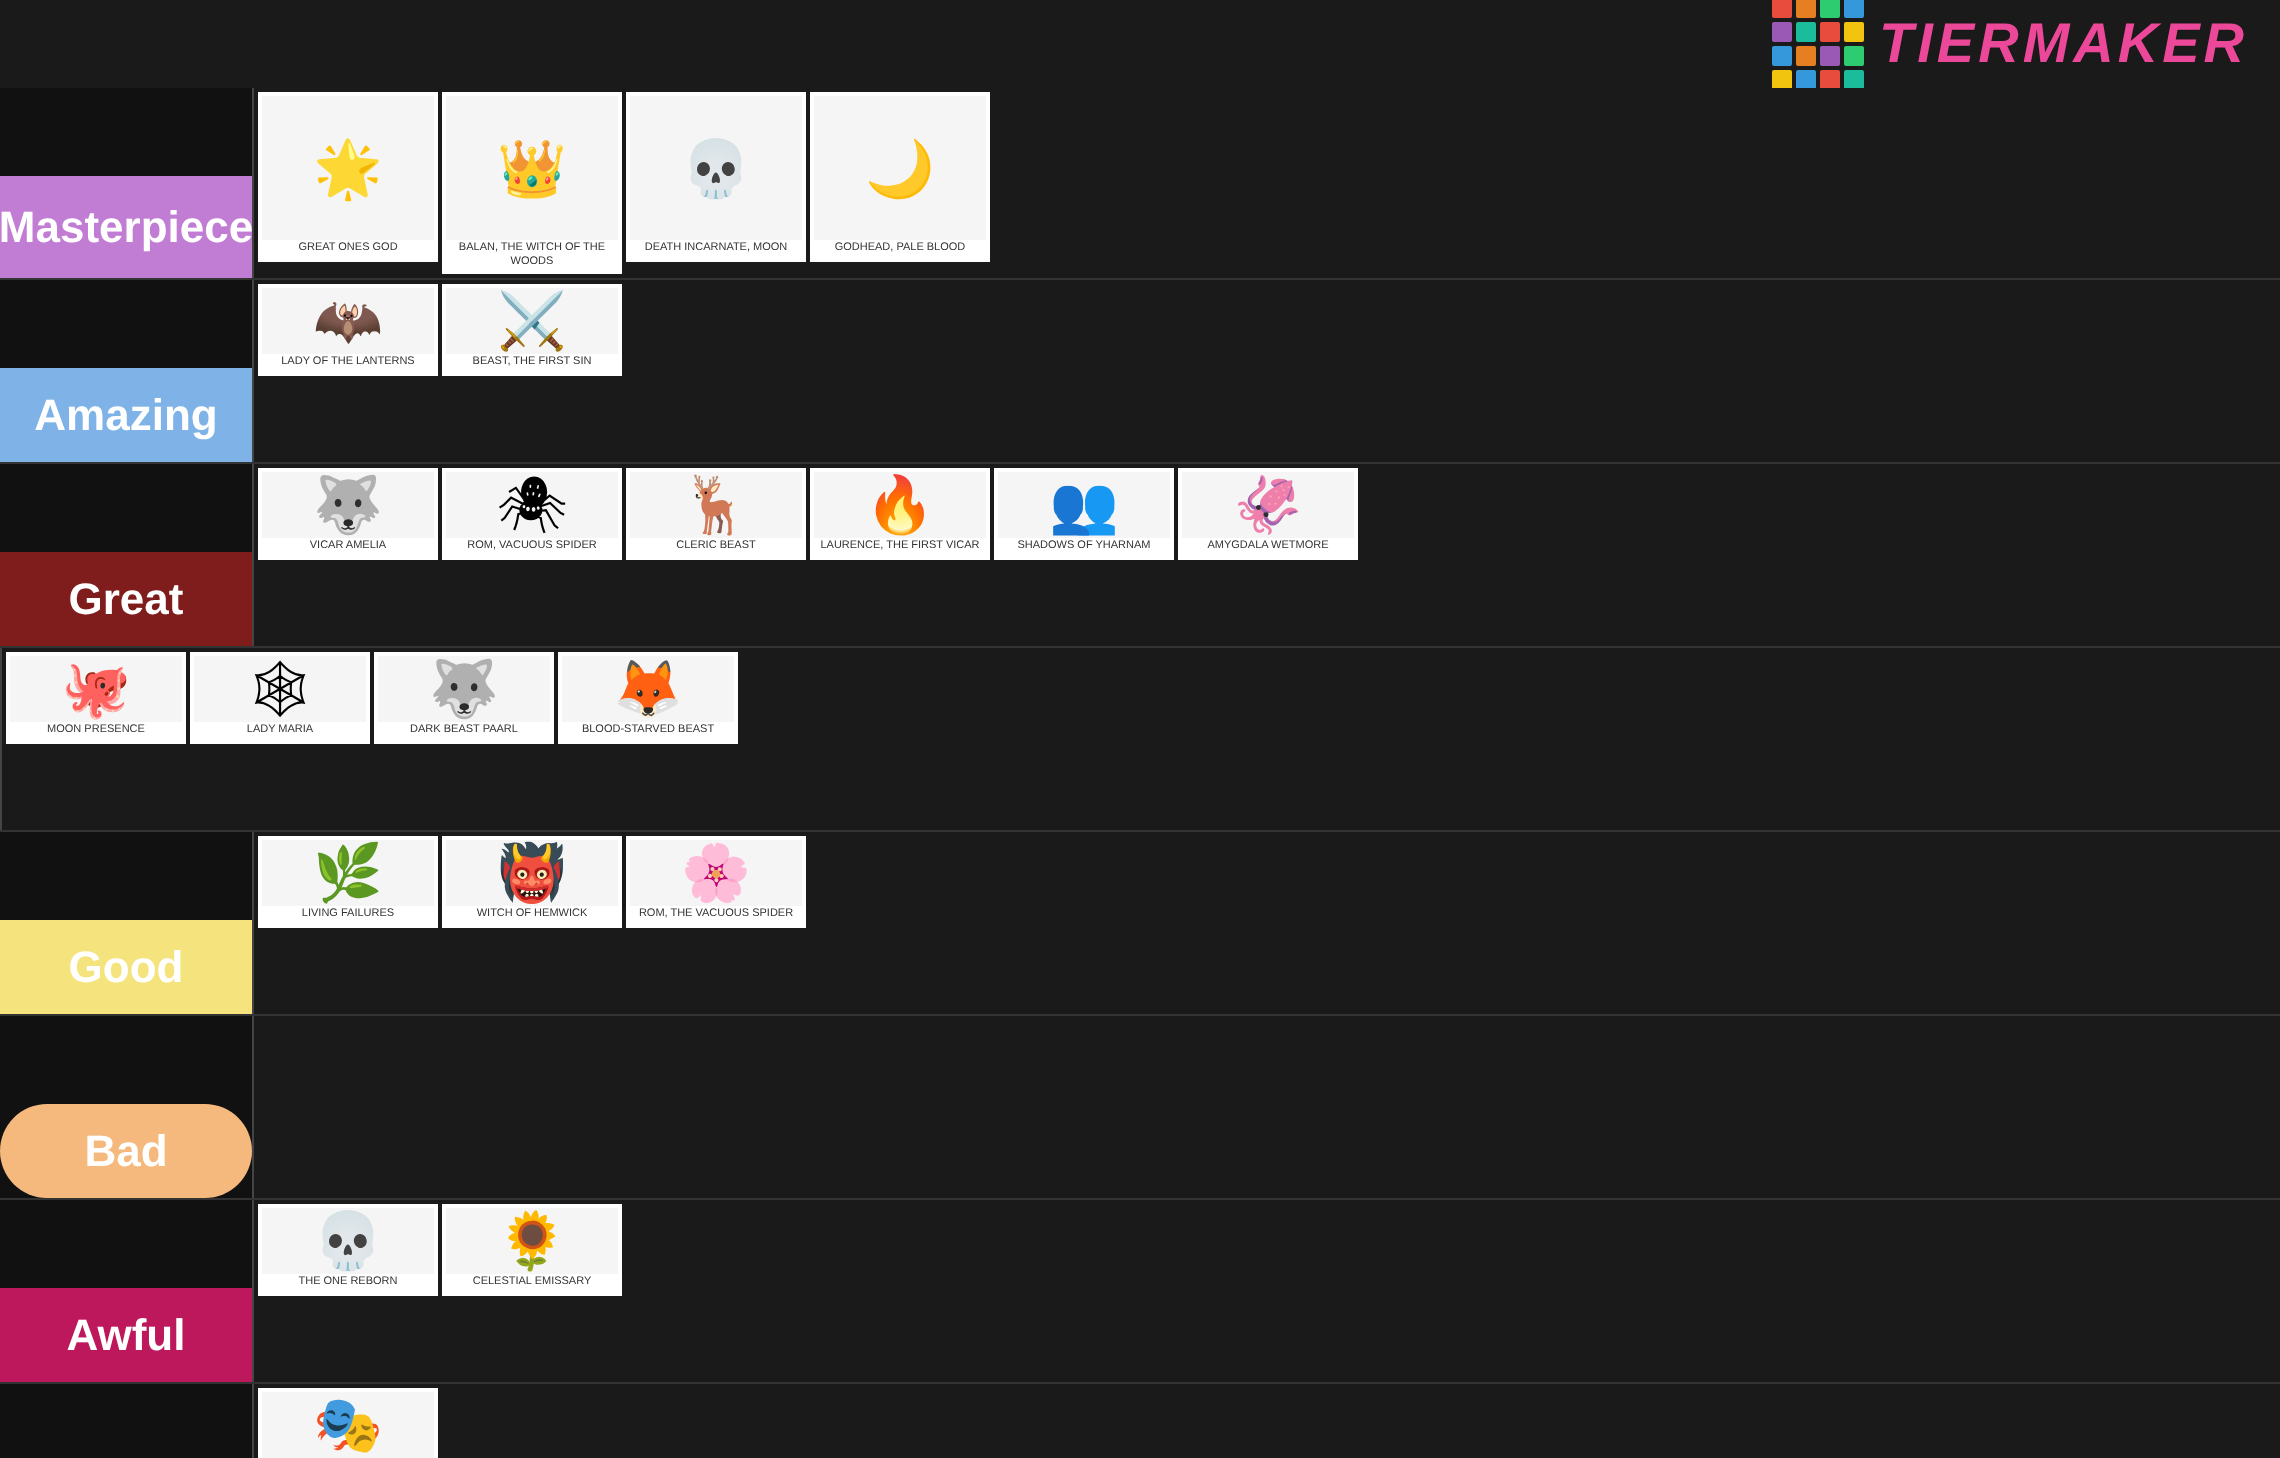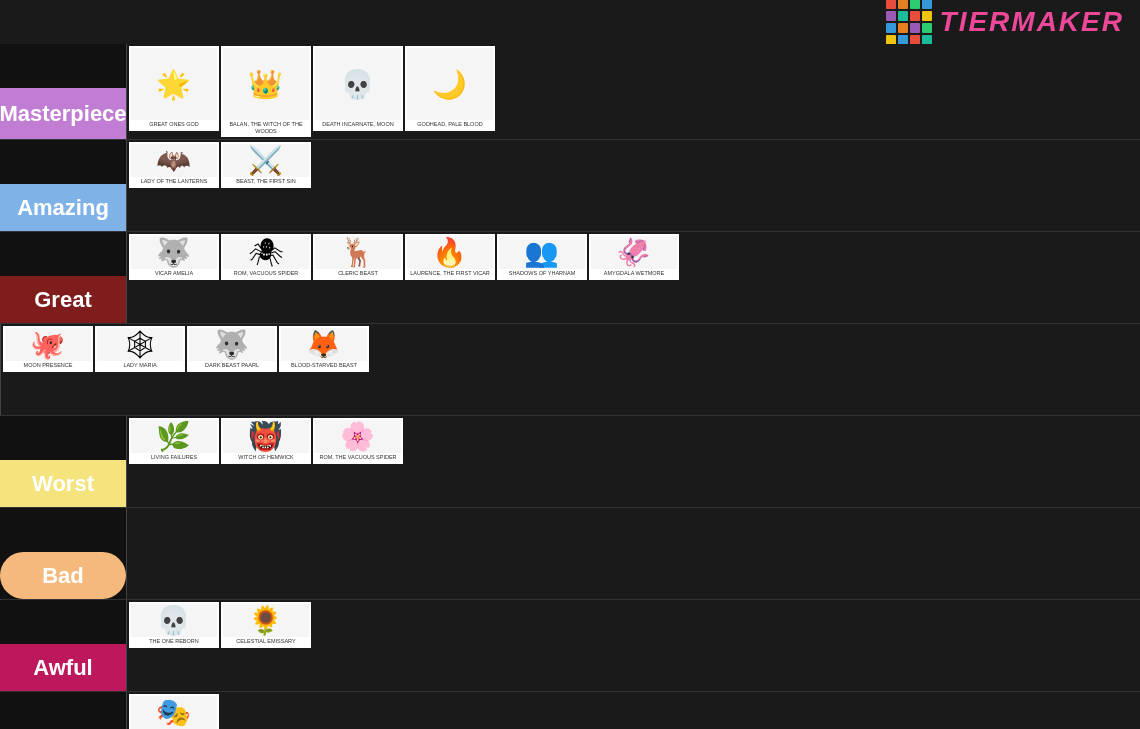--- a/index.html
+++ b/index.html
@@ -218,21 +218,21 @@
           <div class="card-img sketch">🐺</div>
           <div class="card-label">DARK BEAST PAARL</div>
         </div>
         <div class="card">
           <div class="card-img sketch">🦊</div>
           <div class="card-label">BLOOD-STARVED BEAST</div>
         </div>
       </div>
     </div>
     <div class="tier-row fine">
-      <div class="tier-label" style="background: rgb(245, 228, 125);">Worst</div>
+      <div class="tier-label" style="background: rgb(245, 228, 125);">Good</div>
       <div class="tier-content">
         <div class="card">
           <div class="card-img sketch">🌿</div>
           <div class="card-label">LIVING FAILURES</div>
         </div>
         <div class="card">
           <div class="card-img sketch">👹</div>
           <div class="card-label">WITCH OF HEMWICK</div>
         </div>
         <div class="card">

